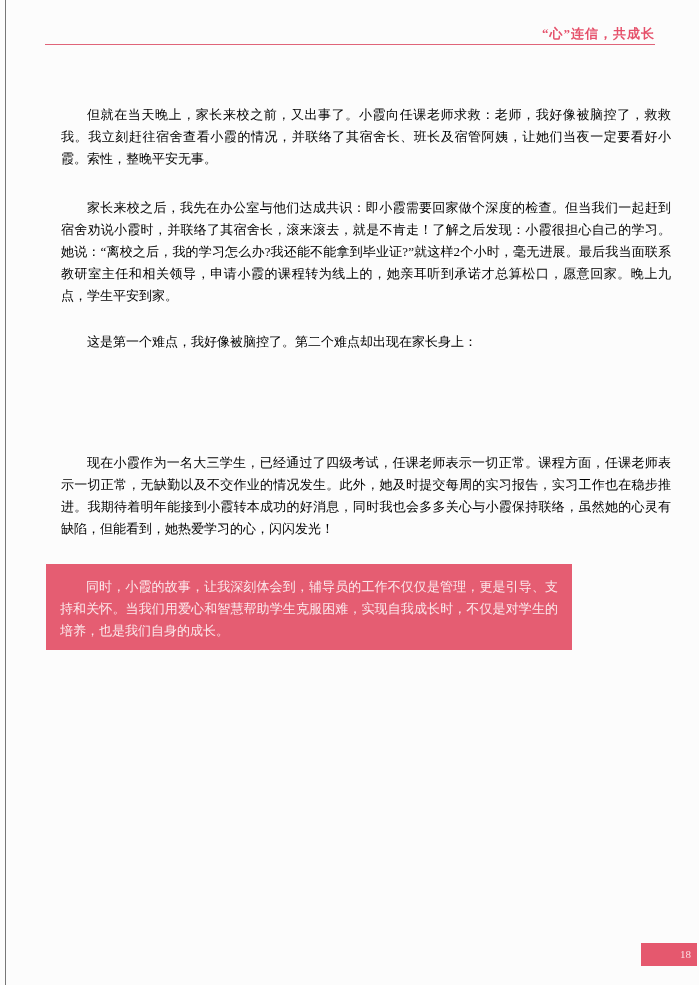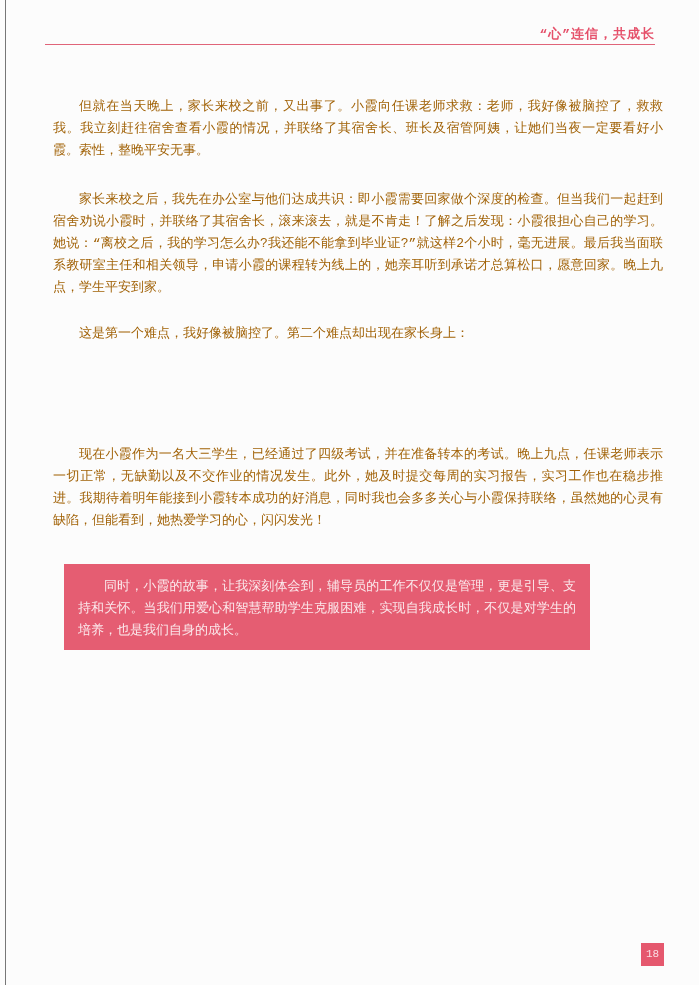--- a/index.html
+++ b/index.html
@@ -5,21 +5,21 @@
   html, body {
     margin: 0;
     padding: 0;
     background: #ffffff;
   }
   .page {
     position: relative;
     width: 699px;
     height: 985px;
     background: #fcfcfc;
-    font-family: Liberation Mono, monospace;
+    font-family: Liberation Serif, serif;
     overflow: hidden;
   }
   .page-edge-line {
     position: absolute;
     left: 5px;
     top: 0;
     width: 1px;
     height: 985px;
     background: #777777;
   }
@@ -38,35 +38,35 @@
     top: 44px;
     left: 45px;
     width: 610px;
     height: 1px;
     background: #e06479;
   }
   .para {
     position: absolute;
     left: 45px;
     width: 610px;
-    margin: 8px;
+    margin: 16px;
     font-size: 13px;
     line-height: 22px;
-    color: #a16207;
+    color: #000000;
     text-align: justify;
     text-indent: 2em;
   }
   .p1 { top: 88px; }
   .p2 { top: 181px; }
   .p3 { top: 315px; }
   .p4 { top: 337px; }
   .p5 { top: 436px; }
   .highlight-box {
     position: absolute;
-    left: 64px;
+    left: 46px;
     top: 564px;
     width: 526px;
     min-height: 64px;
     box-sizing: border-box;
     background: #e55d72;
     color: #fbe9ec;
     padding: 12px 14px 8px 14px;
     font-size: 13px;
     line-height: 22px;
     text-align: justify;
@@ -76,39 +76,40 @@
     position: absolute;
     left: 641px;
     top: 943px;
     width: 23px;
     height: 23px;
     background: #e5586e;
     color: #fadfe4;
     font-size: 11px;
     line-height: 23px;
     text-align: center;
+    padding-left: 33px;
   }
 </style>
 </head>
 <body>
 
 <div class="page">
 
   <div class="page-edge-line"></div>
 
   <div class="header-title">“心”连信，共成长</div>
 
   <div class="header-rule"></div>
 
   <p class="para p1">但就在当天晚上，家长来校之前，又出事了。小霞向任课老师求救：老师，我好像被脑控了，救救我。我立刻赶往宿舍查看小霞的情况，并联络了其宿舍长、班长及宿管阿姨，让她们当夜一定要看好小霞。索性，整晚平安无事。</p>
 
   <p class="para p2">家长来校之后，我先在办公室与他们达成共识：即小霞需要回家做个深度的检查。但当我们一起赶到宿舍劝说小霞时，并联络了其宿舍长，滚来滚去，就是不肯走！了解之后发现：小霞很担心自己的学习。她说：“离校之后，我的学习怎么办?我还能不能拿到毕业证?”就这样2个小时，毫无进展。最后我当面联系教研室主任和相关领导，申请小霞的课程转为线上的，她亲耳听到承诺才总算松口，愿意回家。晚上九点，学生平安到家。</p>
 
   <p class="para p3">这是第一个难点，我好像被脑控了。第二个难点却出现在家长身上：</p>
 
 
-  <p class="para p5">现在小霞作为一名大三学生，已经通过了四级考试，并在准备转本的考试。晚上九点，任课老师表示一切正常，无缺勤以及不交作业的情况发生。此外，她及时提交每周的实习报告，实习工作也在稳步推进。我期待着明年能接到小霞转本成功的好消息，同时我也会多多关心与小霞保持联络，虽然她的心灵有缺陷，但能看到，她热爱学习的心，闪闪发光！</p>
+  <p class="para p5">现在小霞作为一名大三学生，已经通过了四级考试，任课老师表示一切正常。课程方面，任课老师表示一切正常，无缺勤以及不交作业的情况发生。此外，她及时提交每周的实习报告，实习工作也在稳步推进。我期待着明年能接到小霞转本成功的好消息，同时我也会多多关心与小霞保持联络，虽然她的心灵有缺陷，但能看到，她热爱学习的心，闪闪发光！</p>
 
   <div class="highlight-box">同时，小霞的故事，让我深刻体会到，辅导员的工作不仅仅是管理，更是引导、支持和关怀。当我们用爱心和智慧帮助学生克服困难，实现自我成长时，不仅是对学生的培养，也是我们自身的成长。</div>
 
   <div class="page-number-badge">18</div>
 
 </div>
 
 </body></html>

